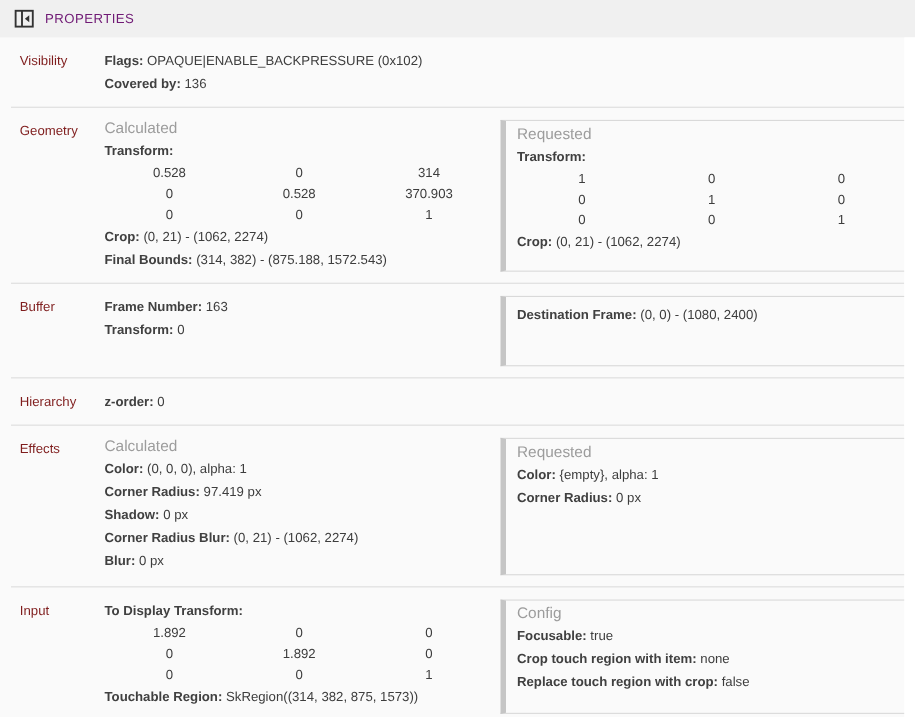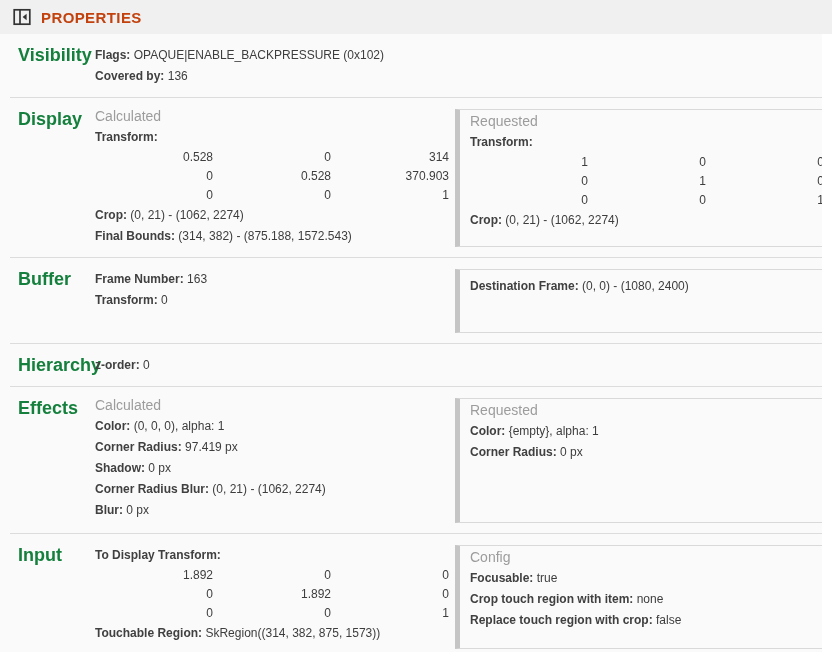--- a/index.html
+++ b/index.html
@@ -13,42 +13,42 @@
   }
   .header {
     height:34px;
     background:#f0f0f0;
     display:flex;
     align-items:center;
     padding:0 12px;
   }
   .header .hicon { width:20px; height:20px; margin-right:9px; display:flex; align-items:center; }
   .header .title {
-    font-weight:700;
-    font-size:15px;
-    color:#c2410c;
+    font-weight:400;
+    font-size:12px;
+    color:#701a75;
     letter-spacing:.4px;
   }
   .content { padding:0 10px; }
   .section {
     display:flex;
     border-bottom:1px solid #dcdcdc;
     padding:11px 0 10px 8px;
   }
   .section.last { border-bottom:none; }
-  .sec-label { width:77px; flex:none; font-size:18px; color:#15803d; line-height:18px; padding-top:1px;font-weight:bold; }
+  .sec-label { width:77px; flex:none; font-size:12px; color:#7f1d1d; line-height:18px; padding-top:1px; }
   .sec-left { width:360px; flex:none; }
   .sec-right { margin-left:auto; width:421px; flex:none; }
   .kv { line-height:21px; }
   .k { font-weight:700; color:#404040; }
   .v { color:#3d3d3d; }
   .link { color:#404040; cursor:pointer; }
   .tag { font-size:14px; color:#9c9c9c; line-height:15px; margin-bottom:3px; }
   .matrix { display:grid; grid-template-columns:repeat(3,118px); }
-  .matrix .cell { text-align:right; line-height:19px; }
+  .matrix .cell { text-align:center; line-height:19px; }
   .req-box {
     border:1px solid #d9d9d9;
     border-left:5px solid #c5c5c5;
     background:#fafafa;
     padding:4px 10px 8px 10px;
   }
   .box-geometry { min-height:138px; }
   .box-buffer   { min-height:64px; }
   .box-effects  { min-height:125px; }
   .box-input    { min-height:104px; }
@@ -83,21 +83,21 @@
         <span class="v">OPAQUE|ENABLE_BACKPRESSURE (0x102)</span>
       </div>
       <div class="kv">
         <span class="k">Covered by:</span>
         <span class="v link">136</span>
       </div>
     </div>
   </div>
 
   <div class="section">
-    <div class="sec-label">Display</div>
+    <div class="sec-label">Geometry</div>
     <div class="sec-left">
       <div class="tag">Calculated</div>
       <div class="kv">
         <span class="k">Transform:</span>
       </div>
       <div class="matrix">
         <div class="cell">0.528</div>
         <div class="cell">0</div>
         <div class="cell">314</div>
         <div class="cell">0</div>

